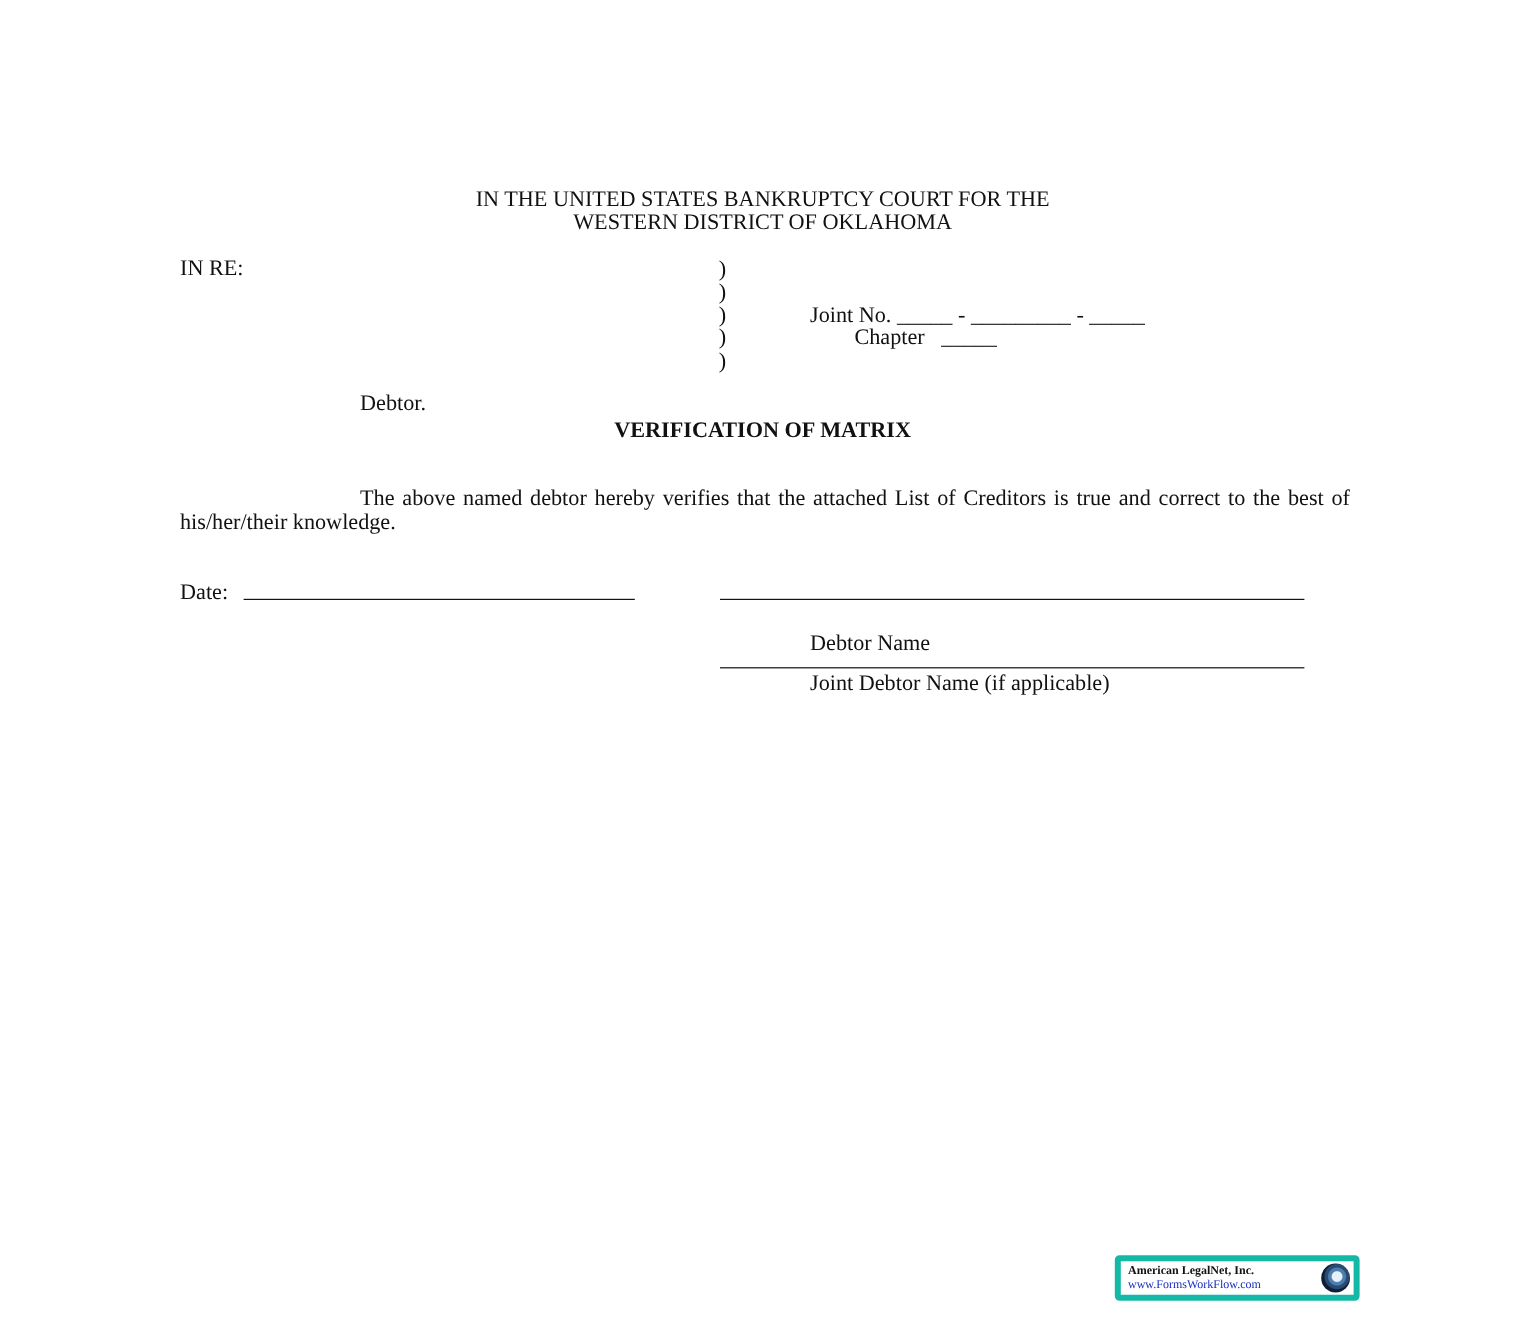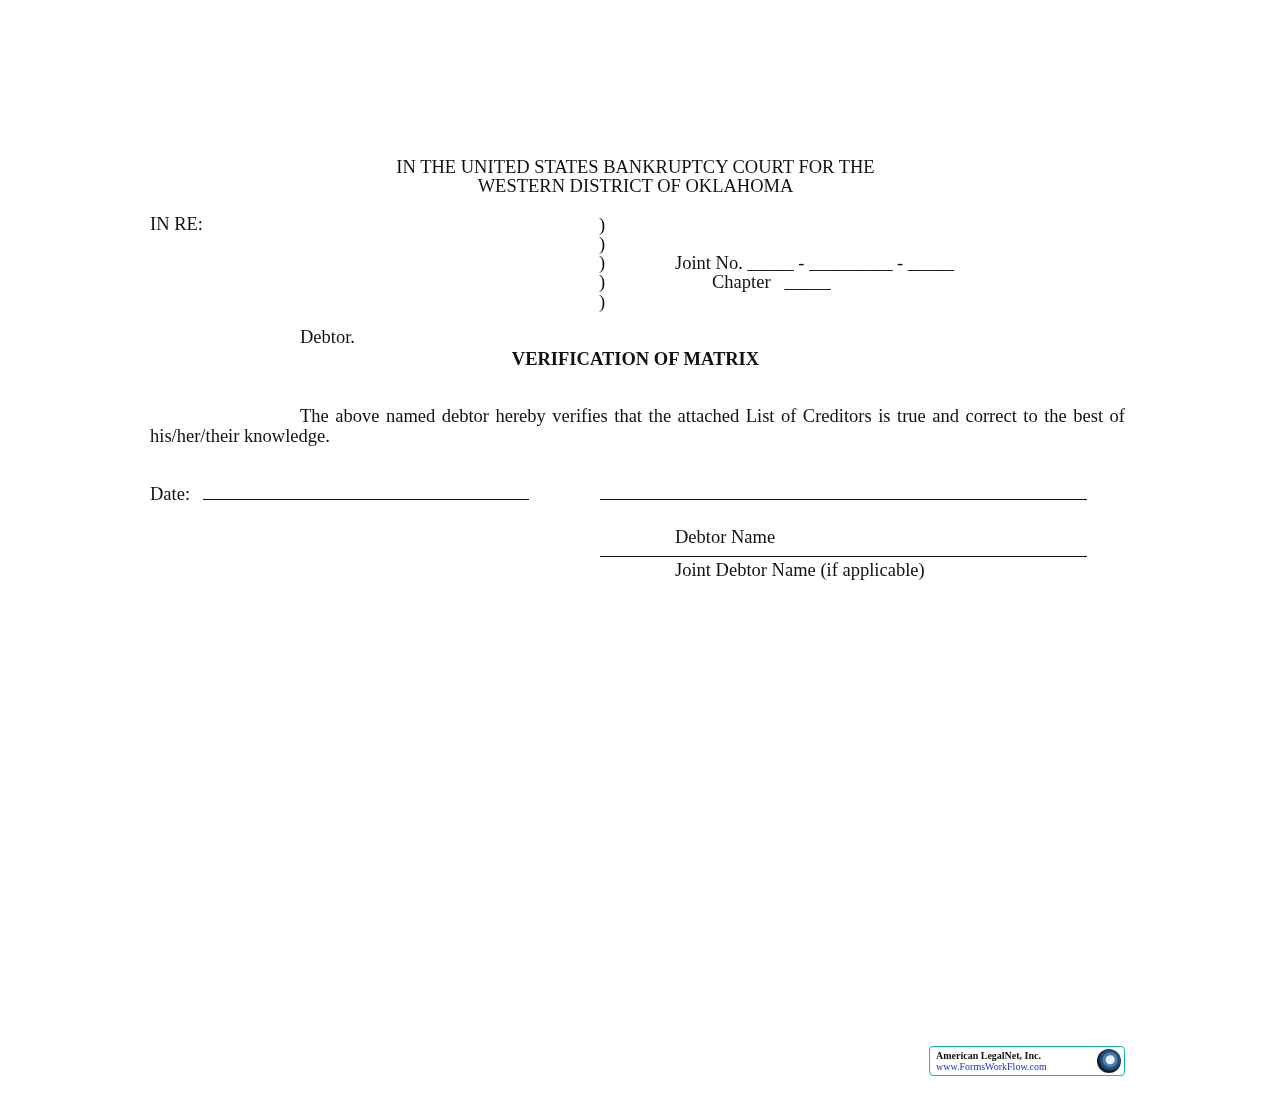--- a/index.html
+++ b/index.html
@@ -6,21 +6,21 @@
   body { width:1275px; height:1100px; position:relative; overflow:hidden;
          font-family:"Liberation Serif", "DejaVu Serif", serif; color:#111; }
   .abs { position:absolute; white-space:nowrap; font-size:18.5px; line-height:20px; }
   .center { left:0; width:1271px; text-align:center; }
   .bold { font-weight:bold; }
   .paren { left:599px; }
   .para { left:150px; width:975px; font-size:18.5px; line-height:20px; text-align:justify; white-space:normal; }
   .para .indent { display:inline-block; width:150px; }
   .line { position:absolute; border-bottom:1px solid #111; height:0; }
   .badge { position:absolute; left:929px; top:1046px; width:194px; height:28px;
-           border:1px solid #14b8a6; border-radius:4px; background:#fff; }
+           border:5px solid #14b8a6; border-radius:4px; background:#fff; }
   .badge .name { position:absolute; left:6px; top:3px; font-size:10px; font-weight:bold;
                  font-family:"Liberation Serif", serif; color:#111; }
   .badge .url { position:absolute; left:6px; top:14px; font-size:10px; color:#1a2fbf;
                 font-family:"Liberation Serif", serif; }
   .badge .logo { position:absolute; right:3px; top:2px; width:24px; height:24px; border-radius:50%;
                  background:radial-gradient(circle at 55% 45%, #e8f0f8 0 4px, #4a7fb0 5px 7px, #2a4a70 8px 10px, #0d1f38 11px 12px); }
 </style>
 </head>
 <body>
 

